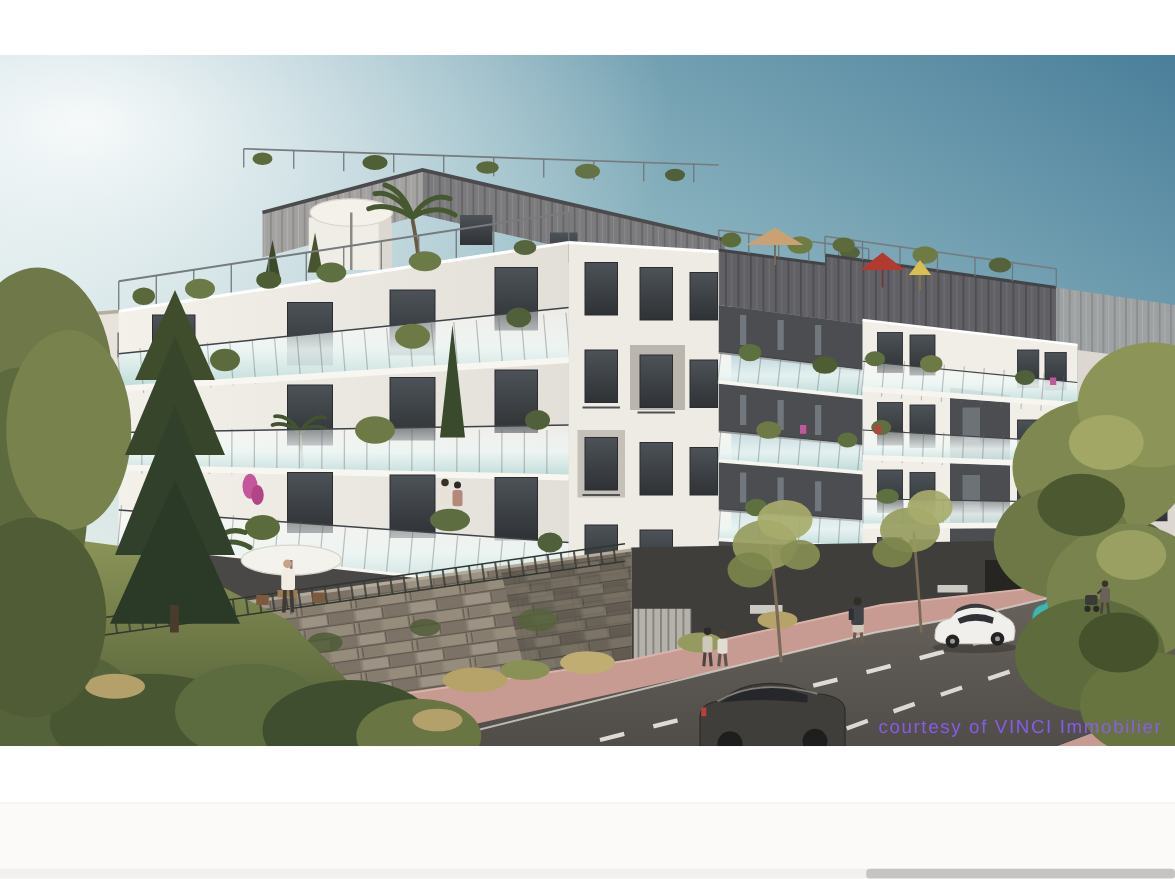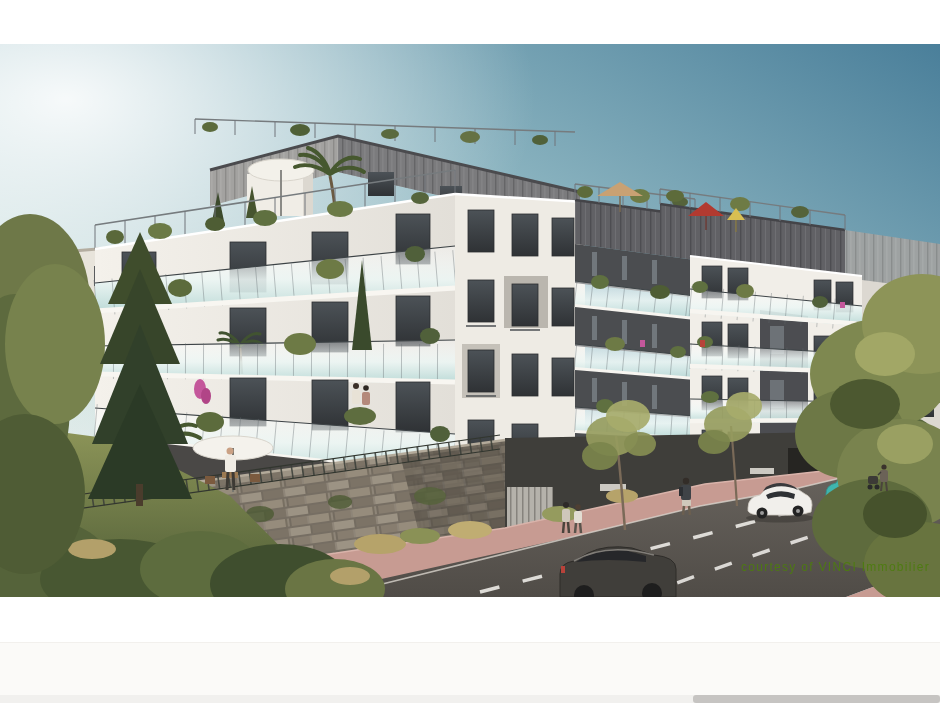--- a/index.html
+++ b/index.html
@@ -1,21 +1,21 @@
 <!DOCTYPE html>
 <html><head>
 <meta charset="utf-8">
 <style>
   html,body{margin:0;padding:0;background:#ffffff;}
   .stage{position:relative;width:940px;height:703px;background:#ffffff;overflow:hidden;
          font-family:"Liberation Sans",sans-serif;}
   .photo{position:absolute;left:0;top:44px;width:940px;height:553px;overflow:hidden;}
   .photo svg{display:block;}
-  .caption{position:absolute;right:10px;bottom:23px;font-size:12px;font-weight:400;
-           letter-spacing:1.3px;color:#4d7c0f;opacity:.93;white-space:nowrap;}
+  .caption{position:absolute;right:10px;bottom:7px;font-size:15px;font-weight:400;
+           letter-spacing:1.3px;color:#8b5cf6;opacity:.93;white-space:nowrap;}
   .below{position:absolute;left:0;top:597px;width:940px;height:106px;background:#ffffff;}
   .faintband{position:absolute;left:0;top:45px;width:940px;height:54px;background:#fbfaf8;
              border-top:1px solid #f2f0ed;}
   .hscroll-track{position:absolute;left:0;bottom:0;width:940px;height:8px;background:#f1f0ee;}
   .hscroll-thumb{position:absolute;left:693px;top:0;width:247px;height:8px;background:#c6c4c2;border-radius:3px;}
 </style>
 </head>
 <body>
 
 <div class="stage">

